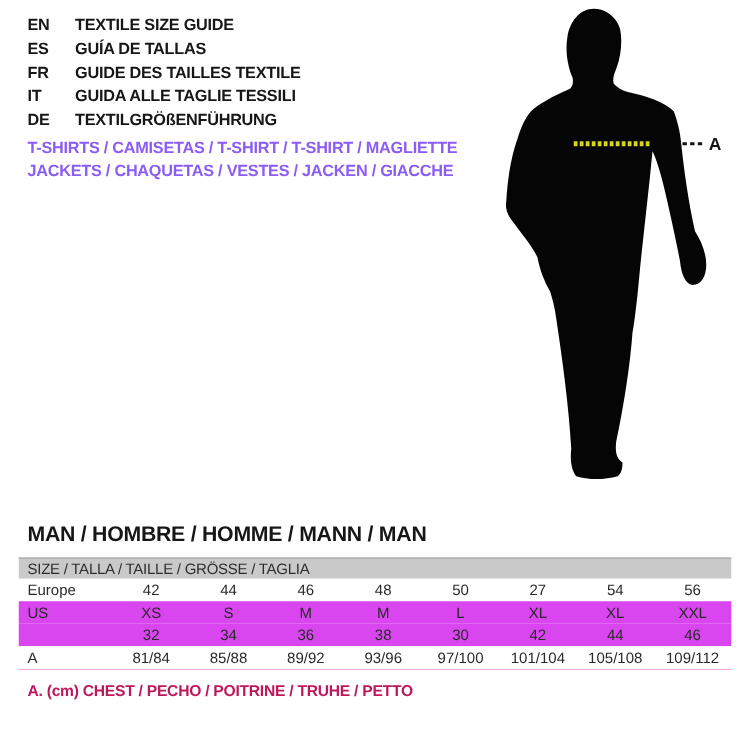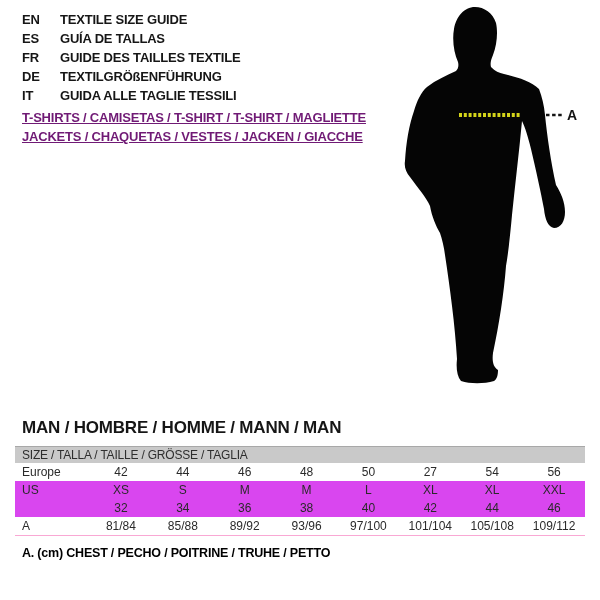--- a/index.html
+++ b/index.html
@@ -35,22 +35,21 @@
   .category-block {
     position: absolute;
     left: 22px;
     top: 108px;
   }
   .category-line {
     font-weight: 700;
     font-size: 13px;
     line-height: 19px;
     letter-spacing: -0.2px;
-    color: #701a75;
-    text-decoration: underline;
+    color: #8b5cf6;
   }
 
   
   .figure-wrap {
     position: absolute;
     left: 400px;
     top: 5px;
     width: 200px;
     height: 385px;
   }
@@ -91,21 +90,21 @@
   .t-cell { flex: 1; text-align: center; }
 
   
   .footnote {
     position: absolute;
     left: 22px;
     top: 546px;
     font-weight: 700;
     font-size: 12.5px;
     letter-spacing: -0.2px;
-    color: #000000;
+    color: #be185d;
   }
 </style>
 </head>
 <body>
 
 <div class="page">
 
   <div class="lang-block">
     <div class="lang-row">
       <span class="lang-code">EN</span>
@@ -113,26 +112,26 @@
     </div>
     <div class="lang-row">
       <span class="lang-code">ES</span>
       <span class="lang-label">GUÍA DE TALLAS</span>
     </div>
     <div class="lang-row">
       <span class="lang-code">FR</span>
       <span class="lang-label">GUIDE DES TAILLES TEXTILE</span>
     </div>
     <div class="lang-row">
+      <span class="lang-code">IT</span>
+      <span class="lang-label">GUIDA ALLE TAGLIE TESSILI</span>
+    </div>
+    <div class="lang-row">
       <span class="lang-code">DE</span>
       <span class="lang-label">TEXTILGRÖßENFÜHRUNG</span>
-    </div>
-    <div class="lang-row">
-      <span class="lang-code">IT</span>
-      <span class="lang-label">GUIDA ALLE TAGLIE TESSILI</span>
     </div>
   </div>
 
   <div class="category-block">
     <div class="category-line">T-SHIRTS / CAMISETAS / T-SHIRT / T-SHIRT / MAGLIETTE</div>
     <div class="category-line">JACKETS / CHAQUETAS / VESTES / JACKEN / GIACCHE</div>
   </div>
 
   <div class="figure-wrap">
     <svg width="200" height="385" viewBox="0 0 200 385" xmlns="http://www.w3.org/2000/svg">
@@ -201,21 +200,21 @@
       <div class="t-cell">XL</div>
       <div class="t-cell">XXL</div>
     </div>
 
     <div class="t-row shaded">
       <div class="t-label"></div>
       <div class="t-cell">32</div>
       <div class="t-cell">34</div>
       <div class="t-cell">36</div>
       <div class="t-cell">38</div>
-      <div class="t-cell">40</div>
+      <div class="t-cell">30</div>
       <div class="t-cell">42</div>
       <div class="t-cell">44</div>
       <div class="t-cell">46</div>
     </div>
 
     <div class="t-row">
       <div class="t-label">A</div>
       <div class="t-cell">81/84</div>
       <div class="t-cell">85/88</div>
       <div class="t-cell">89/92</div>

